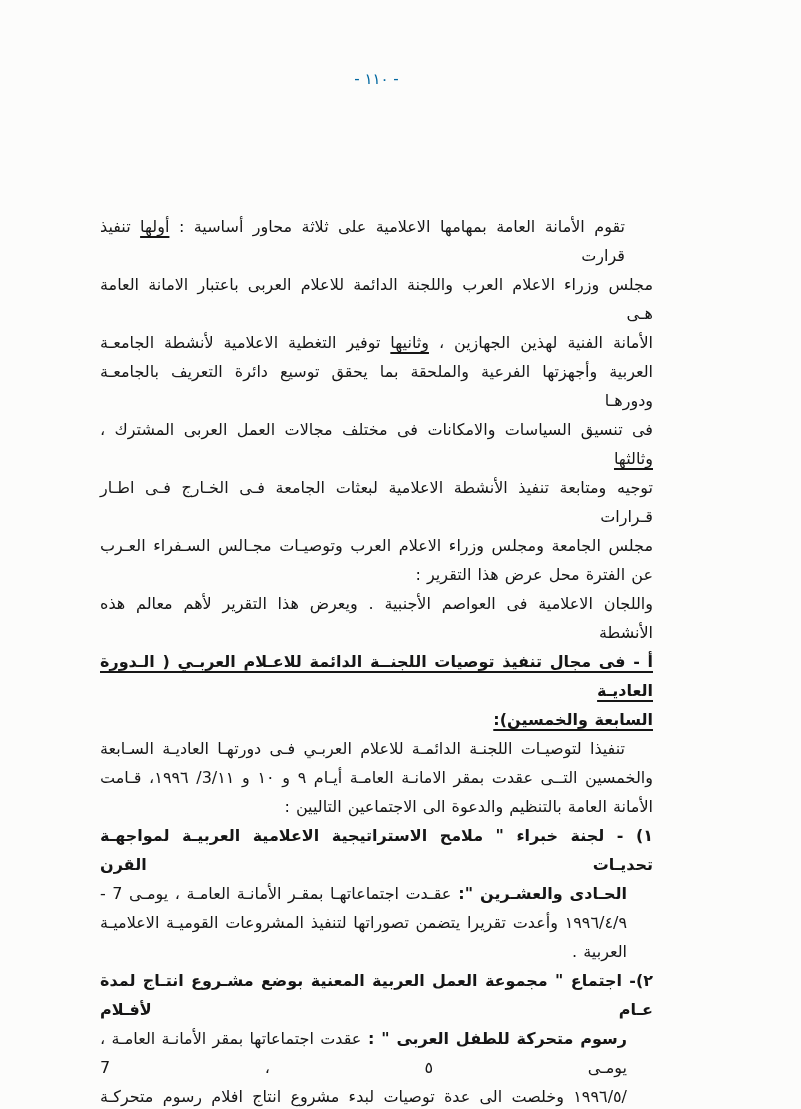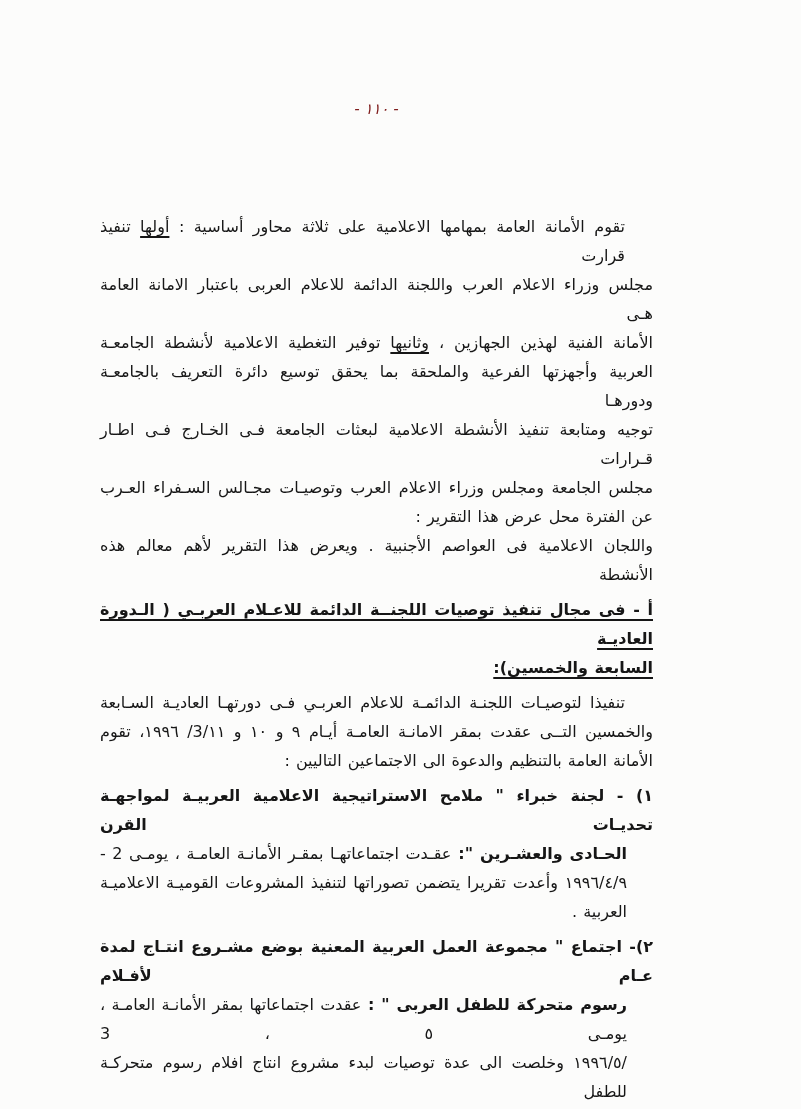--- a/index.html
+++ b/index.html
@@ -7,31 +7,31 @@
   body{
     width:801px;height:1109px;
     background:#fcfcfb;
     font-family:"DejaVu Sans", sans-serif;
     color:#161616;
     position:relative;
     overflow:hidden;
   }
   .sheet{position:absolute;inset:0;}
   .pagenum{
-    position:absolute;top:100px;left:100px;width:553px;
-    text-align:center;font-size:15px;letter-spacing:1px;color:#7f1d1d;font-style:italic;
+    position:absolute;top:70px;left:100px;width:553px;
+    text-align:center;font-size:15px;letter-spacing:1px;color:#0369a1;
   }
   .content{
     position:absolute;top:212px;left:100px;width:553px;
     direction:rtl;
     font-size:16px;line-height:29px;
     text-align:justify;
   }
   .sec{margin:0;}
-  .sec.gap{margin-top:6px;}
+  .sec.gap{margin-top:0;}
   .ln{
     text-align:justify;
     text-align-last:justify;
     word-spacing:1px;
   }
   .ln.end{text-align-last:right;}
   .ln.ind{padding-right:28px;}
   .ln.hang{padding-right:26px;}
   .b{font-weight:bold;}
   .u{
@@ -46,39 +46,40 @@
 <body>
 
 <div class="sheet">
   <div class="pagenum">- ١١٠ -</div>
   <div class="content">
     <div class="sec">
         <div class="ln ind"><span>تقوم الأمانة العامة بمهامها الاعلامية على ثلاثة محاور أساسية : </span><span class="u">أولها</span><span> تنفيذ قرارت</span></div>
         <div class="ln"><span>مجلس وزراء الاعلام العرب واللجنة الدائمة للاعلام العربى باعتبار الامانة العامة هـى</span></div>
         <div class="ln"><span>الأمانة الفنية لهذين الجهازين ، </span><span class="u">وثانيها</span><span> توفير التغطية الاعلامية لأنشطة الجامعـة</span></div>
         <div class="ln"><span>العربية وأجهزتها الفرعية والملحقة بما يحقق توسيع دائرة التعريف بالجامعـة ودورهـا</span></div>
+        <div class="ln"><span>فى تنسيق السياسات والامكانات فى مختلف مجالات العمل العربى المشترك ، </span><span class="u">وثالثها</span></div>
         <div class="ln"><span>توجيه ومتابعة تنفيذ الأنشطة الاعلامية لبعثات الجامعة فـى الخـارج فـى اطـار قـرارات</span></div>
         <div class="ln"><span>مجلس الجامعة ومجلس وزراء الاعلام العرب وتوصيـات مجـالس السـفراء العـرب</span></div>
         <div class="ln end"><span>عن الفترة محل عرض هذا التقرير :</span></div>
         <div class="ln"><span>واللجان الاعلامية فى العواصم الأجنبية . ويعرض هذا التقرير لأهم معالم هذه الأنشطة</span></div>
       </div>
     <div class="sec gap">
         <div class="ln"><span class="b u">أ - فى مجال تنفيذ توصيات اللجنــة الدائمة للاعـلام العربـي ( الـدورة العاديـة</span></div>
         <div class="ln end"><span class="b u">السابعة والخمسين):</span></div>
       </div>
     <div class="sec gap">
         <div class="ln ind"><span>تنفيذا لتوصيـات اللجنـة الدائمـة للاعلام العربـي فـى دورتهـا العاديـة السـابعة</span></div>
-        <div class="ln"><span>والخمسين التــى عقدت بمقر الامانـة العامـة أيـام ٩ و ١٠ و </span><span dir="ltr" class="num">١٩٩٦ /3/١١</span><span>، تقوم</span></div>
+        <div class="ln"><span>والخمسين التــى عقدت بمقر الامانـة العامـة أيـام ٩ و ١٠ و </span><span dir="ltr" class="num">١٩٩٦ /3/١١</span><span>، قـامت</span></div>
         <div class="ln end"><span>الأمانة العامة بالتنظيم والدعوة الى الاجتماعين التاليين :</span></div>
       </div>
     <div class="sec gap">
         <div class="ln"><span class="b">١) - لجنة خبراء " ملامح الاستراتيجية الاعلامية العربيـة لمواجهـة تحديـات القرن</span></div>
-        <div class="ln hang"><span class="b">الحـادى والعشـرين ": </span><span>عقـدت اجتماعاتهـا بمقـر الأمانـة العامـة ، يومـى 2 -</span></div>
+        <div class="ln hang"><span class="b">الحـادى والعشـرين ": </span><span>عقـدت اجتماعاتهـا بمقـر الأمانـة العامـة ، يومـى 7 -</span></div>
         <div class="ln hang"><span dir="ltr" class="num">١٩٩٦/٤/٩</span><span> وأعدت تقريرا يتضمن تصوراتها لتنفيذ المشروعات القوميـة الاعلاميـة</span></div>
         <div class="ln hang end"><span>العربية .</span></div>
       </div>
     <div class="sec gap">
         <div class="ln"><span class="b">٢)- اجتماع " مجموعة العمل العربية المعنية بوضع مشـروع انتـاج لمدة عـام لأفـلام</span></div>
-        <div class="ln hang"><span class="b">رسوم متحركة للطفل العربى " : </span><span>عقدت اجتماعاتها بمقر الأمانـة العامـة ، يومـى ٥ ، 3</span></div>
+        <div class="ln hang"><span class="b">رسوم متحركة للطفل العربى " : </span><span>عقدت اجتماعاتها بمقر الأمانـة العامـة ، يومـى ٥ ، 7</span></div>
         <div class="ln hang"><span dir="ltr" class="num">١٩٩٦/٥/</span><span> وخلصت الى عدة توصيات لبدء مشروع انتاج افلام رسوم متحركـة للطفل</span></div>
       </div>
   </div>
 </div>
 
 </body></html>

